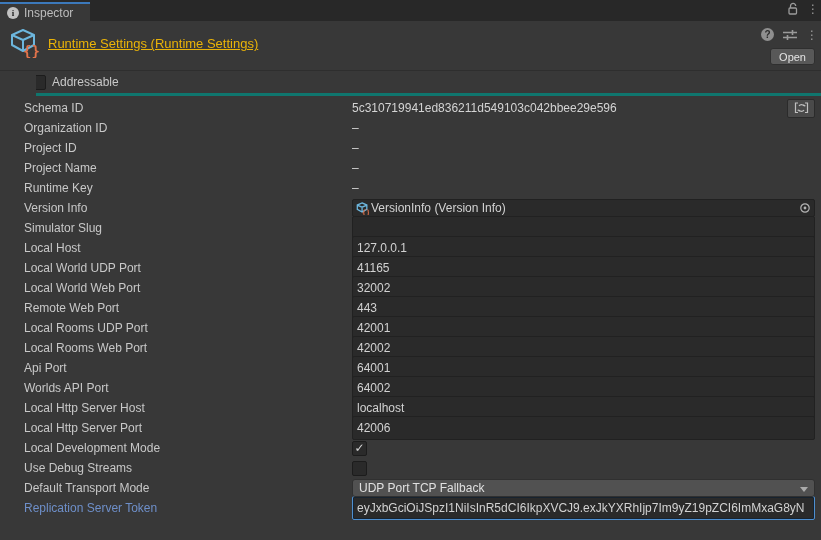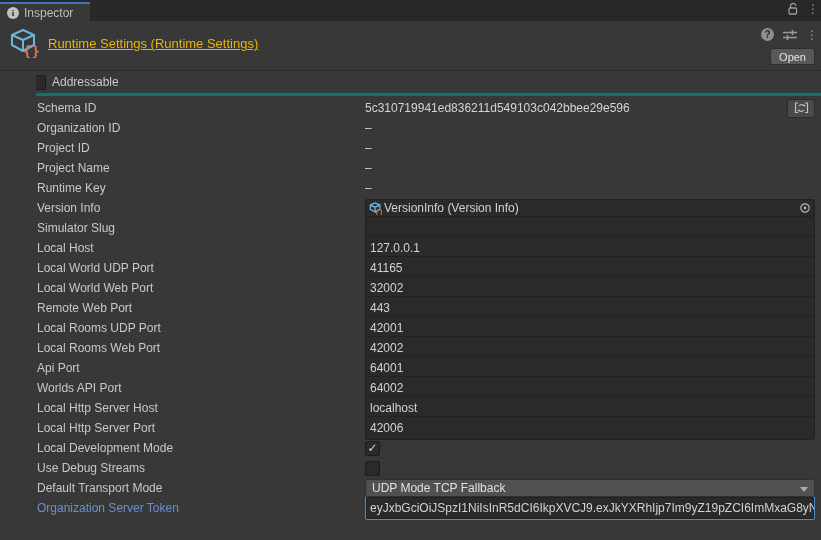--- a/index.html
+++ b/index.html
@@ -45,21 +45,21 @@
   }
   
   .addressable{
     height:22px;display:flex;align-items:center;border-bottom:3px solid #0f766e;
     position:relative;overflow:hidden;margin-left:36px;
   }
   .addr-check{margin-left:-5px;flex:none;}
   .addr-label{margin-left:6px;font-size:12px;color:#C8C8C8;}
   
   .props{padding-top:2px;}
-  .row{height:20px;display:flex;align-items:center;padding-left:37px;}
+  .row{height:20px;display:flex;align-items:center;padding-left:24px;}
   .prop-label{width:328px;flex:none;font-size:12px;color:#C8C8C8;
     white-space:nowrap;overflow:hidden;}
   .prop-label.link{color:#6E8FC9;}
   .valcell{flex:1;margin-right:6px;display:flex;align-items:center;min-width:0;}
   .value-text{font-size:12px;color:#D4D4D4;white-space:nowrap;overflow:hidden;}
   .field{
     flex:1;height:24px;background:#2A2A2A;border:1px solid #212121;border-radius:2px;
     display:flex;align-items:center;padding:0 4px;box-sizing:border-box;
     font-size:12px;color:#D2D2D2;white-space:nowrap;overflow:hidden;min-width:0;
   }
@@ -270,24 +270,24 @@
     <div class="row">
       <span class="prop-label">Use Debug Streams</span>
       <div class="valcell">
         <span class="checkbox"></span>
       </div>
     </div>
     <div class="row">
       <span class="prop-label">Default Transport Mode</span>
       <div class="valcell">
         <div class="dropdown">
-          <span>UDP Mode TCP Fallback</span>
+          <span>UDP Port TCP Fallback</span>
           <span class="caret"></span>
         </div>
       </div>
     </div>
     <div class="row">
-      <span class="prop-label link">Organization Server Token</span>
+      <span class="prop-label link">Replication Server Token</span>
       <div class="valcell">
         <div class="field focused">eyJxbGciOiJSpzI1NiIsInR5dCI6IkpXVCJ9.exJkYXRhIjp7Im9yZ19pZCI6ImMxaG8yN</div>
       </div>
     </div>
   </div>
 
 </body></html>

